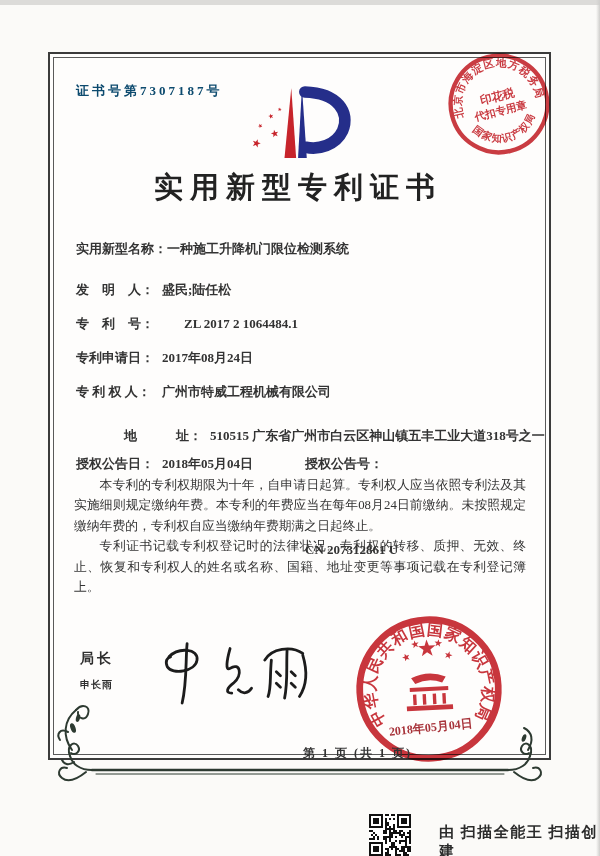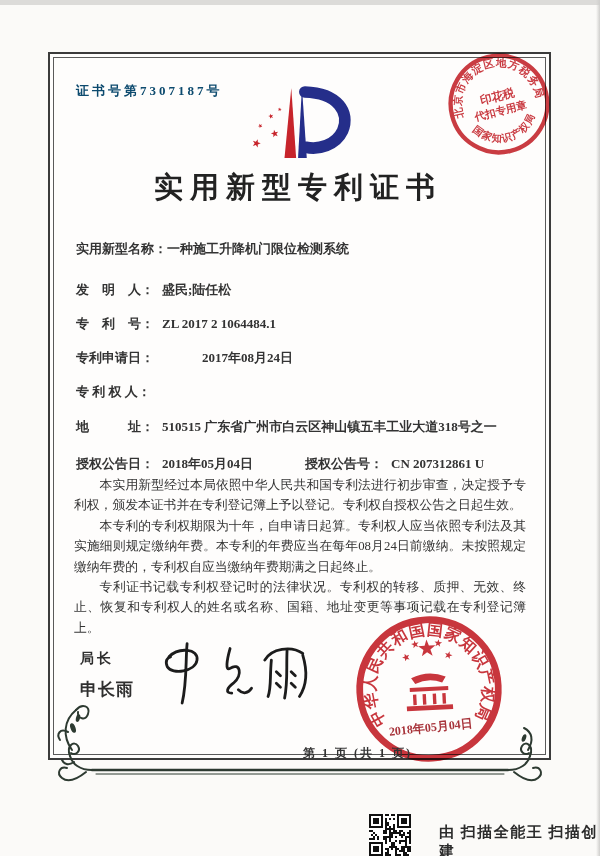--- a/index.html
+++ b/index.html
@@ -23,32 +23,32 @@
 
   .logo { position:absolute; left:237px; top:84px; width:126px; height:78px; }
 
   .title { position:absolute; left:0; right:4px; top:168px; text-align:center;
     font-size:29px; font-weight:700; letter-spacing:7px; color:#222; }
 
   .row { position:absolute; left:76px; display:flex; font-size:13px; font-weight:700;
     line-height:17px; color:#333; }
   .lbl { flex:0 0 86px; white-space:pre; }
   .val { max-width:392px; }
-  .r1 { top:240px;justify-content:flex-end; } .r2 { top:281px; } .r3 { top:315px; } .r4 { top:349px;gap:40px; }
-  .r5 { top:383px; } .r6 { top:418px; } .r7 { top:455px; }
-  .pair2 { margin-left:52px; display:flex; }
+  .r1 { top:240px;justify-content:flex-end; } .r2 { top:281px; } .r3 { top:315px;gap:22px; } .r4 { top:349px; }
+  .r5 { top:383px; } .r6 { top:427px;margin-left:48px; } .r7 { top:455px; }
+  .pair2 { margin-left:52px; display:flex;flex-direction:column; }
   .pair2 .lbl { flex:0 0 86px; }
 
   .paras { position:absolute; left:74px; top:475px; width:452px; font-size:12.8px;
     line-height:20.4px; text-align:justify; font-weight:500; color:#343434; }
   .paras p { margin:0; text-indent:2em; }
 
   .signer-title { position:absolute; left:80px; top:650px; font-size:14px;
     font-weight:700; letter-spacing:3px; }
-  .signer-name  { position:absolute; left:80px; top:678px; font-size:17px;
+  .signer-name  { position:absolute; left:80px; top:678px; font-size:10px;
     font-weight:700; letter-spacing:1px; }
   .signature { position:absolute; left:150px; top:632px; width:175px; height:76px; }
 
   .seal-main { position:absolute; left:352px; top:612px; width:154px; height:154px;
     opacity:.93; mix-blend-mode:multiply; transform:rotate(-3deg); }
   .seal-tax { position:absolute; left:441px; top:46px; width:116px; height:116px;
     opacity:.9; mix-blend-mode:multiply; transform:rotate(-14deg); }
 
   .pageinfo { position:absolute; left:48px; width:587px; top:745px; text-align:center;
     font-size:12px; font-weight:700; letter-spacing:2px; color:#333;padding-left:32px; }
@@ -101,36 +101,36 @@
 <div class="row r3">
   <span class="lbl">专　利　号：</span>
   <span class="val">ZL 2017 2 1064484.1</span>
 </div>
 <div class="row r4">
   <span class="lbl">专利申请日：</span>
   <span class="val">2017年08月24日</span>
 </div>
 <div class="row r5">
   <span class="lbl">专 利 权 人：</span>
+  <span class="val">广州市特威工程机械有限公司</span>
 </div>
 <div class="row r6">
   <span class="lbl">地　　　址：</span>
   <span class="val">510515 广东省广州市白云区神山镇五丰工业大道318号之一</span>
 </div>
 <div class="row r7">
   <span class="lbl">授权公告日：</span>
   <span class="val">2018年05月04日</span>
   <span class="pair2">
     <span class="lbl">授权公告号：</span>
     <span class="val">CN 207312861 U</span>
   </span>
 </div>
 
 <div class="paras">
-  <p>本实用新型经过本局依照中华人民共和国专利法进行初步审查，决定授予专利权，颁发本证书并在专利登记簿上予以登记。专利权自授权公告之日起生效。</p>
   <p>本专利的专利权期限为十年，自申请日起算。专利权人应当依照专利法及其实施细则规定缴纳年费。本专利的年费应当在每年08月24日前缴纳。未按照规定缴纳年费的，专利权自应当缴纳年费期满之日起终止。</p>
   <p>专利证书记载专利权登记时的法律状况。专利权的转移、质押、无效、终止、恢复和专利权人的姓名或名称、国籍、地址变更等事项记载在专利登记簿上。</p>
 </div>
 
 <div class="signer-title">局长</div>
 <div class="signer-name">申长雨</div>
 
 <svg class="signature" viewBox="0 0 210 92">
   <g fill="none" stroke="#1c1c1c" stroke-width="3.4" stroke-linecap="round">
     <path d="M44,14 C42,34 44,60 38,86"></path>

